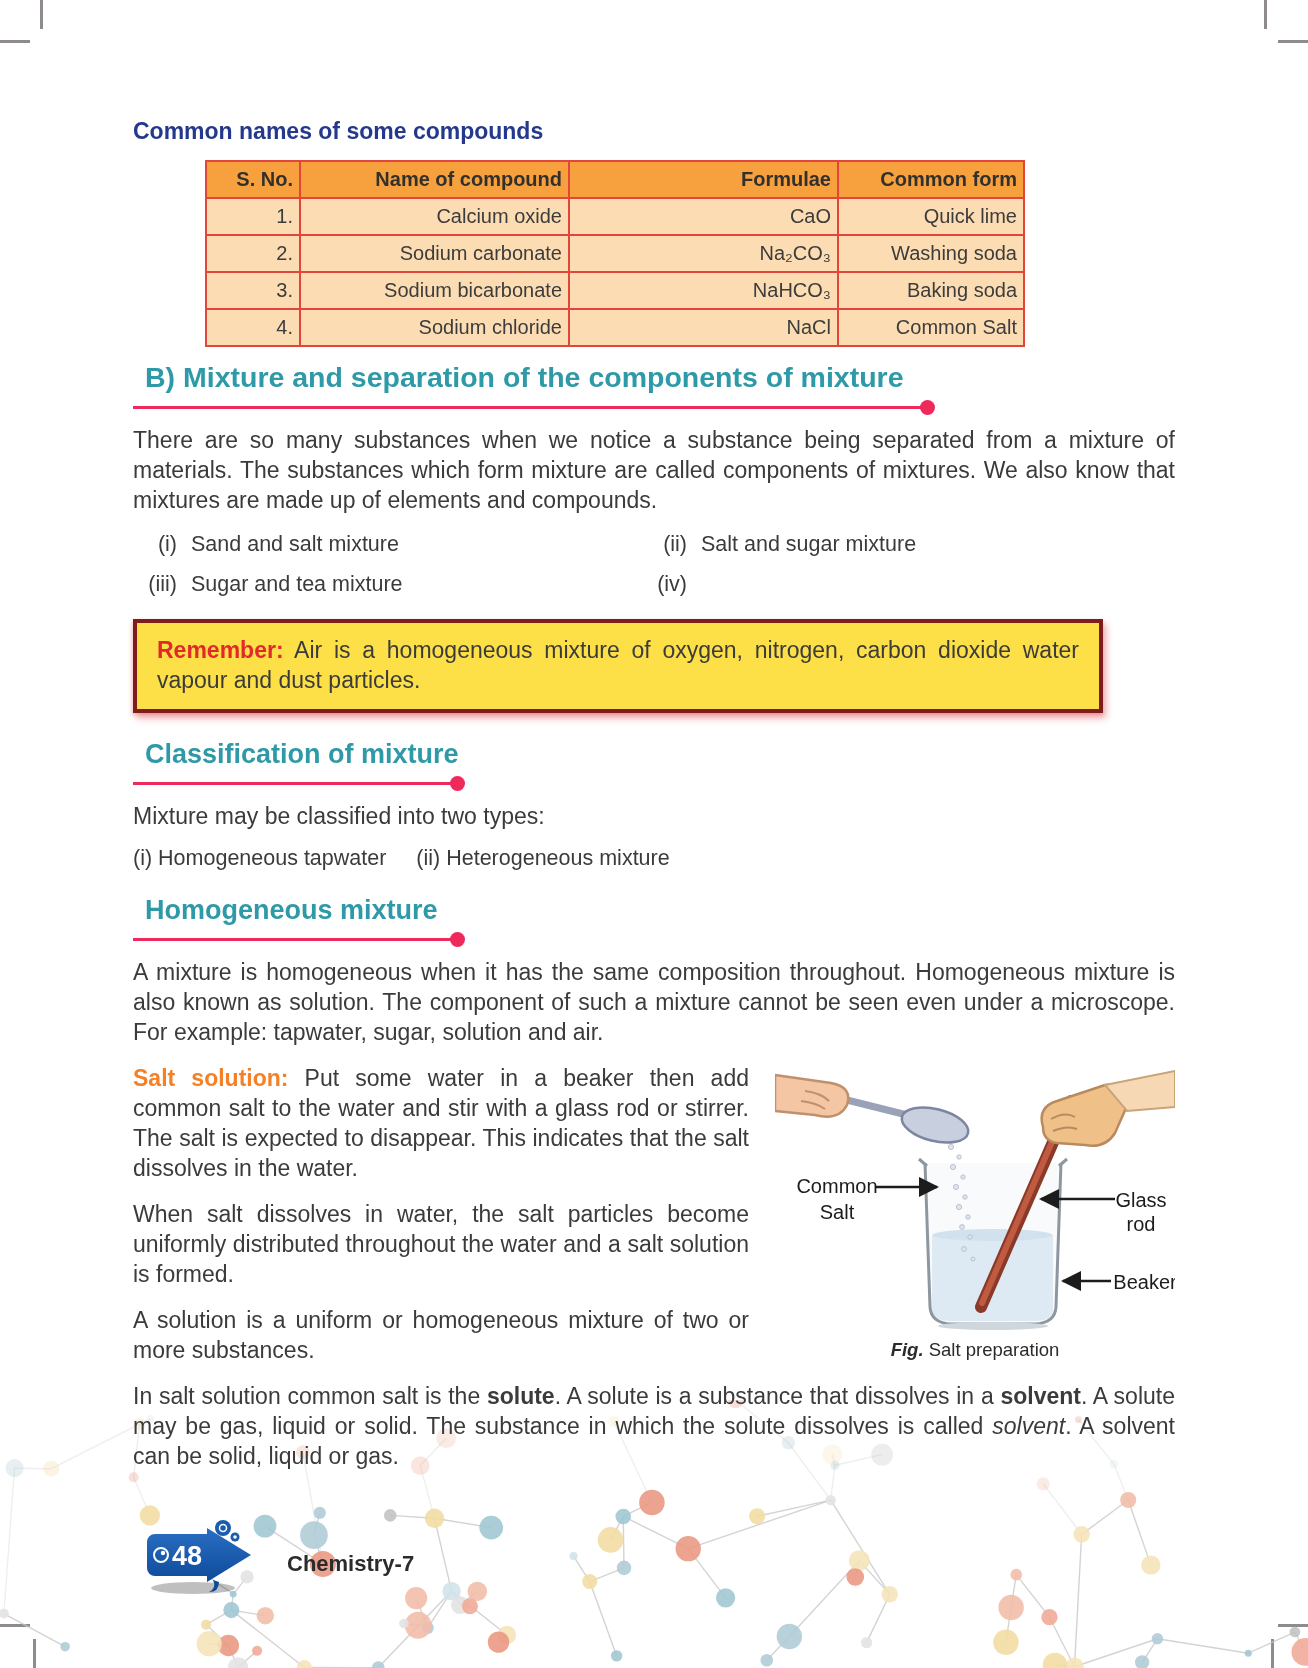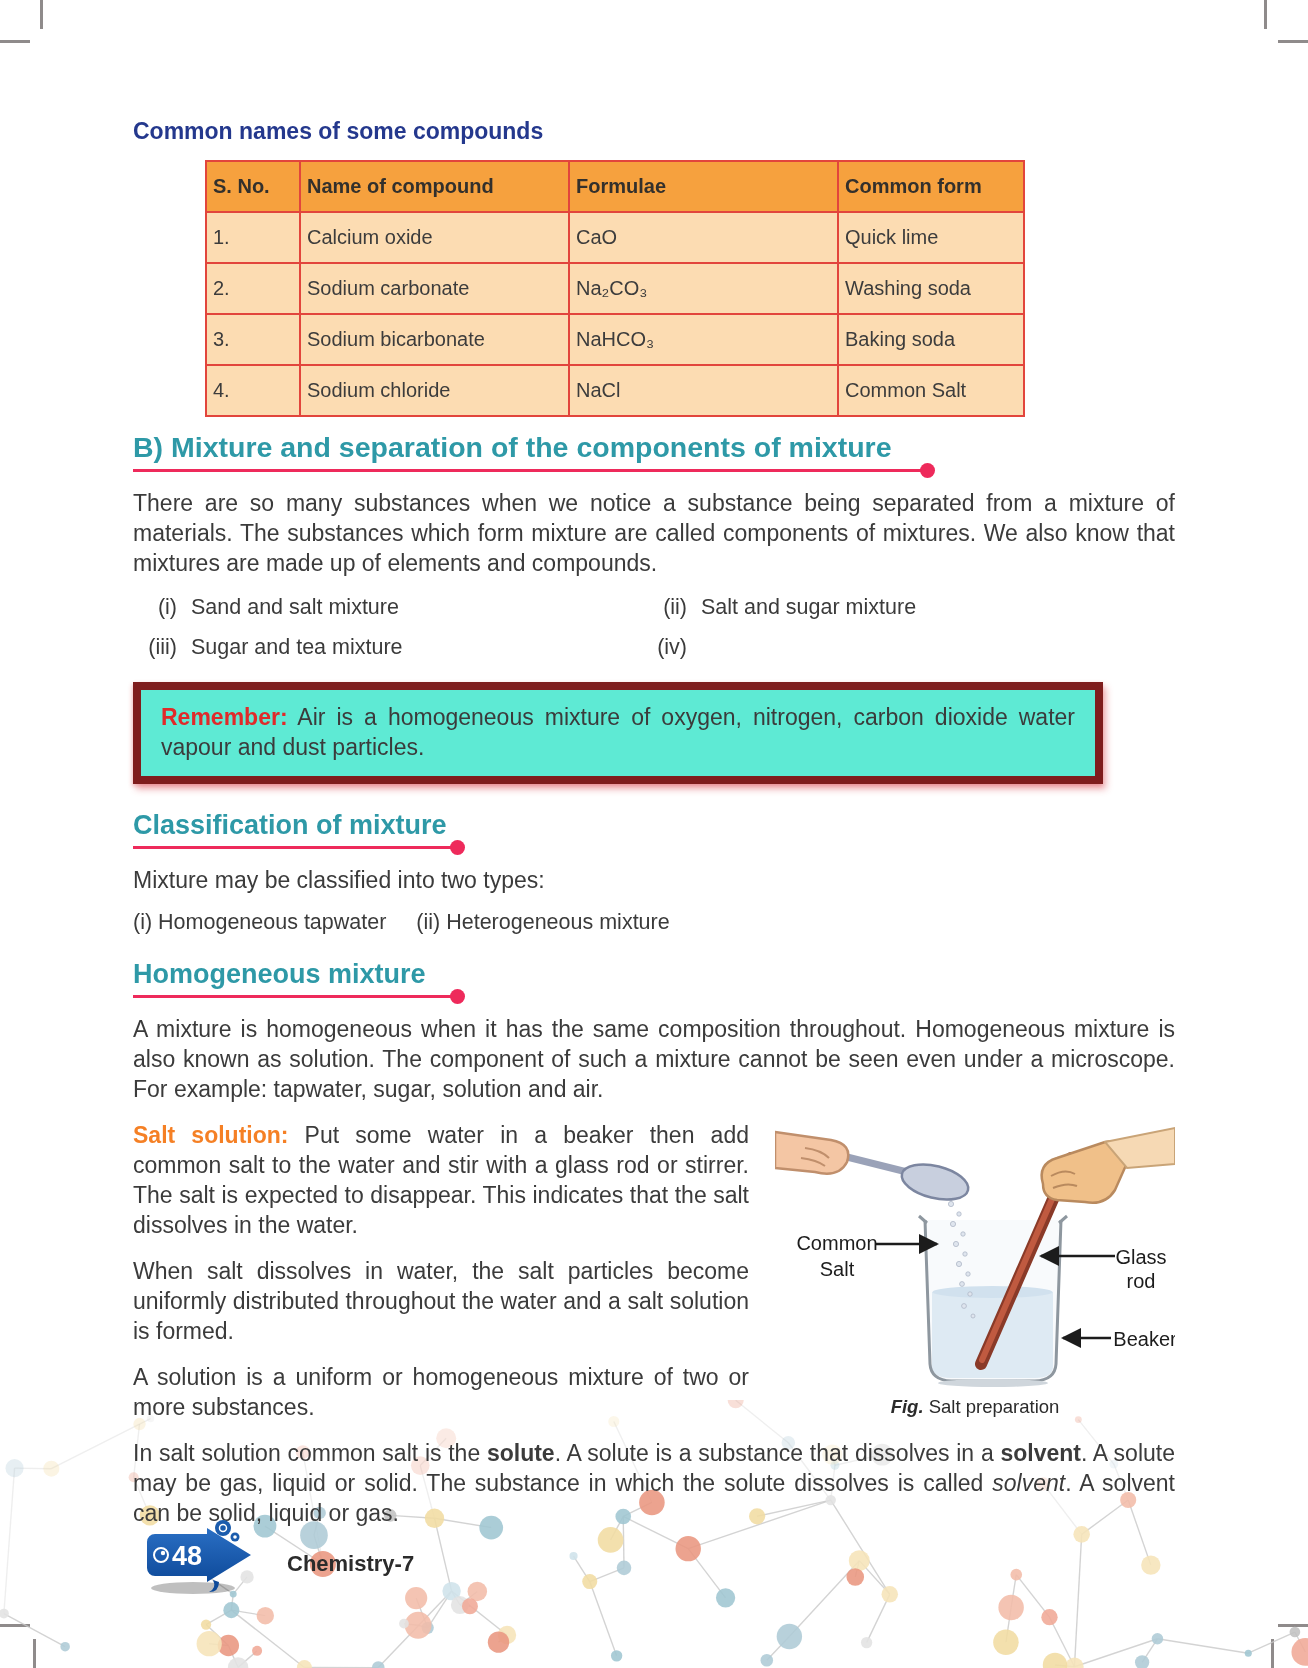--- a/index.html
+++ b/index.html
@@ -12,49 +12,49 @@
   .crop.v{width:3px;height:29px;}
   .crop.h{width:30px;height:3px;}
   .tl-v{left:40px;top:0;} .tl-h{left:0;top:40px;}
   .tr-v{left:1264px;top:0;} .tr-h{left:1278px;top:40px;}
   .bl-v{left:33px;top:1639px;} .bl-h{left:0;top:1624px;}
   .br-v{left:1271px;top:1639px;} .br-h{left:1278px;top:1624px;}
 
   .content{position:relative;z-index:2;padding:118px 133px 0 133px;}
 
   .h-navy{color:#24388d;font-size:23px;font-weight:700;margin:0 0 15px 0;}
-  .h-teal{color:#2e99a7;font-weight:700;margin:0;line-height:1.15;}
+  .h-teal{color:#2e99a7;font-weight:700;margin:12px;line-height:1.15;}
   .h-main{font-size:28.5px;}
   .h-sub{font-size:27px;}
   .rule{position:relative;height:3px;background:#ee2a5b;margin-top:5px;}
   .rule .dot{position:absolute;right:-7px;top:-6px;width:15px;height:15px;border-radius:50%;background:#ee2a5b;}
   .rule-main{width:795px;}
   .rule-short{width:325px;}
 
   p{font-size:23px;line-height:30px;margin:0;text-align:justify;}
   .mt{margin-top:16px;}
   .lbl-orange{color:#f58025;font-weight:700;}
 
   
   table.compounds{border-collapse:collapse;margin-left:72px;width:820px;}
   table.compounds th,table.compounds td{
-    border:2px solid #e2453c;text-align:left;font-size:20px;padding:10px 6px;height:29px;color:#3c3c3c;
+    border:2px solid #e2453c;text-align:right;font-size:20px;padding:3px 6px;height:29px;color:#3c3c3c;
   }
   table.compounds th{background:#f6a13e;font-weight:700;color:#33302c;}
   table.compounds td{background:#fcdcb2;}
 
   
   .examples{display:grid;grid-template-columns:58px 420px 90px 1fr;row-gap:10px;margin-top:14px;font-size:21.5px;line-height:30px;}
   .examples .num{text-align:right;padding-right:14px;}
 
   
   .remember{
-    margin-top:20px;margin-right:72px;border:8px solid #7f1d1d;
+    margin-top:20px;margin-right:72px;border:4px solid #7f1d1d;
     box-shadow:3px 5px 7px rgba(214,51,60,.40), -1px 2px 4px rgba(214,51,60,.25);
-    padding:12px 20px 14px 20px;background:#5eead4;
+    padding:12px 20px 14px 20px;background:#fde047;
   }
   .lbl-red{color:#e02a2a;font-weight:700;}
 
   .types-line{margin-top:12px;font-size:21.5px;}
   .types-line .t2{margin-left:30px;}
 
   
   .figure{float:right;width:400px;margin:4px 0 6px 26px;text-align:center;}
   .figure svg{display:block;}
   .fig-caption{font-size:18.5px;margin-top:4px;color:#2b2b2b;text-align:center;}

